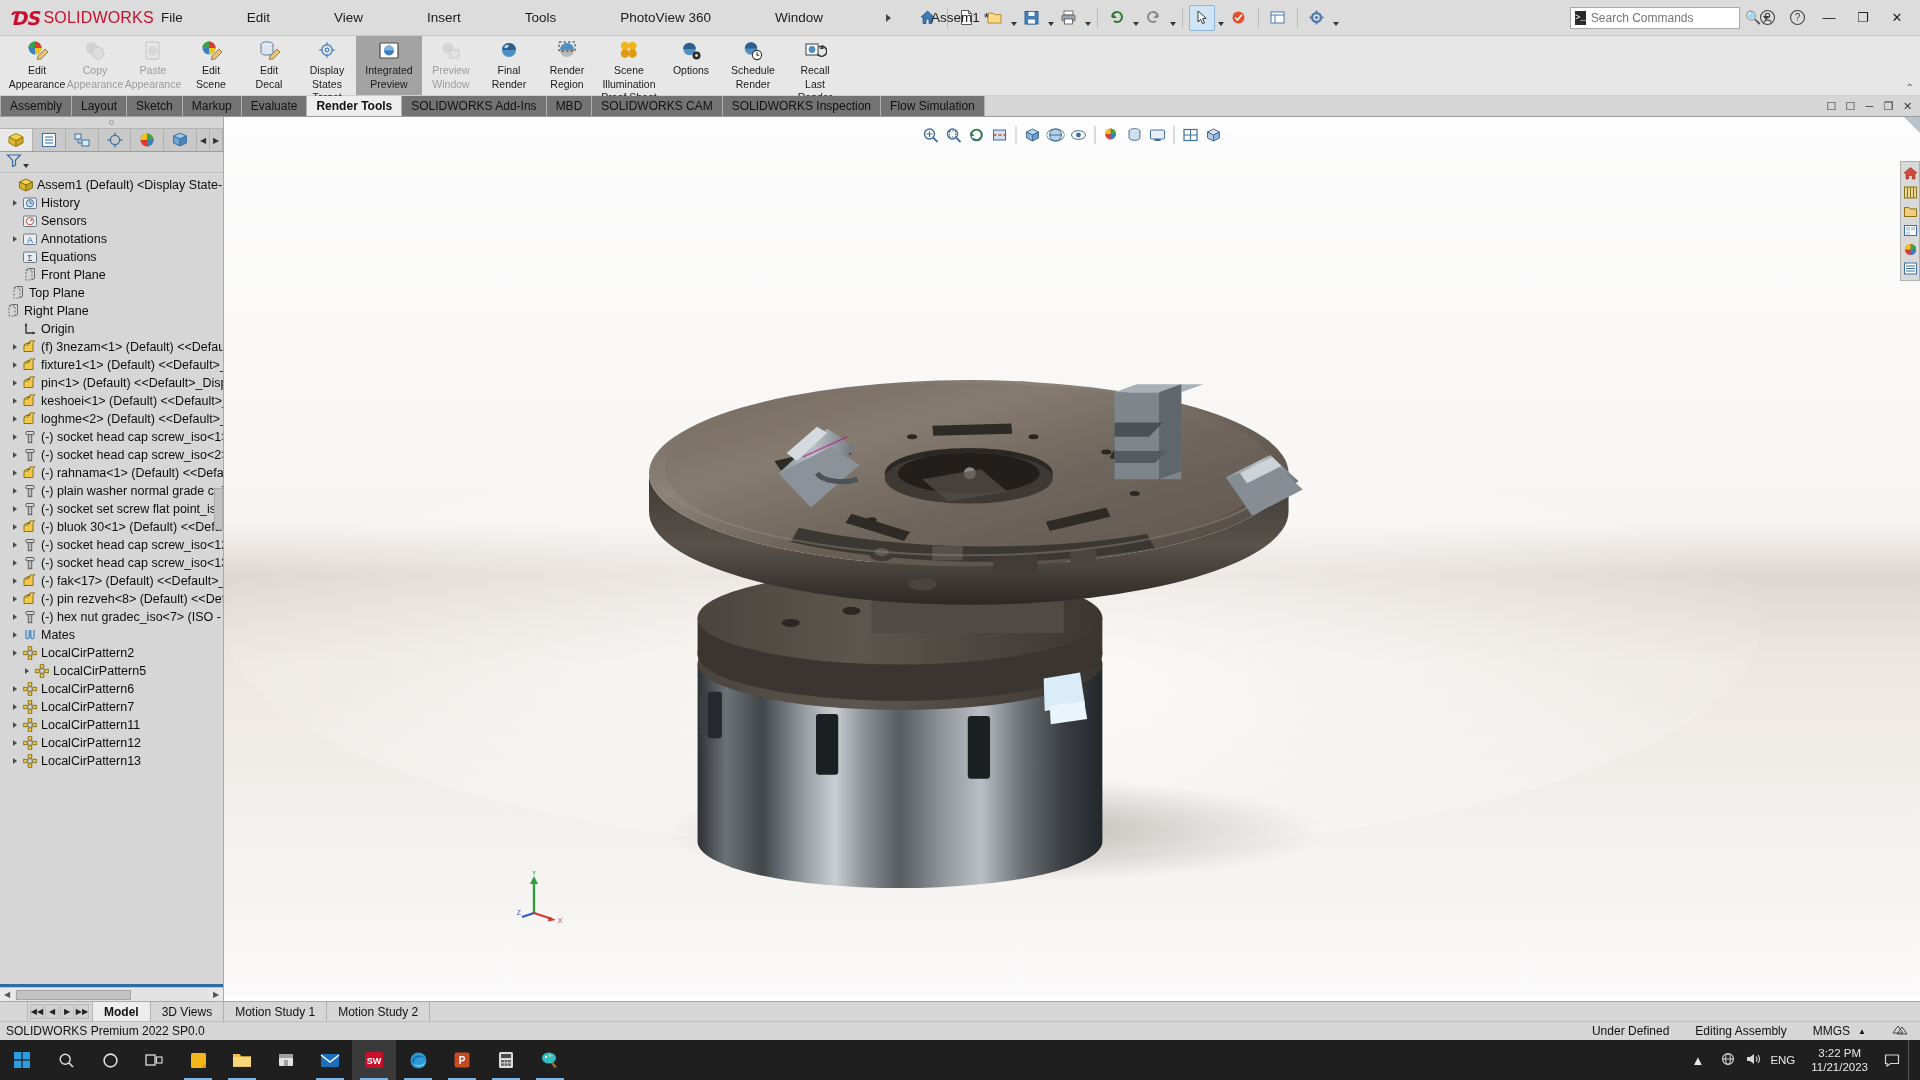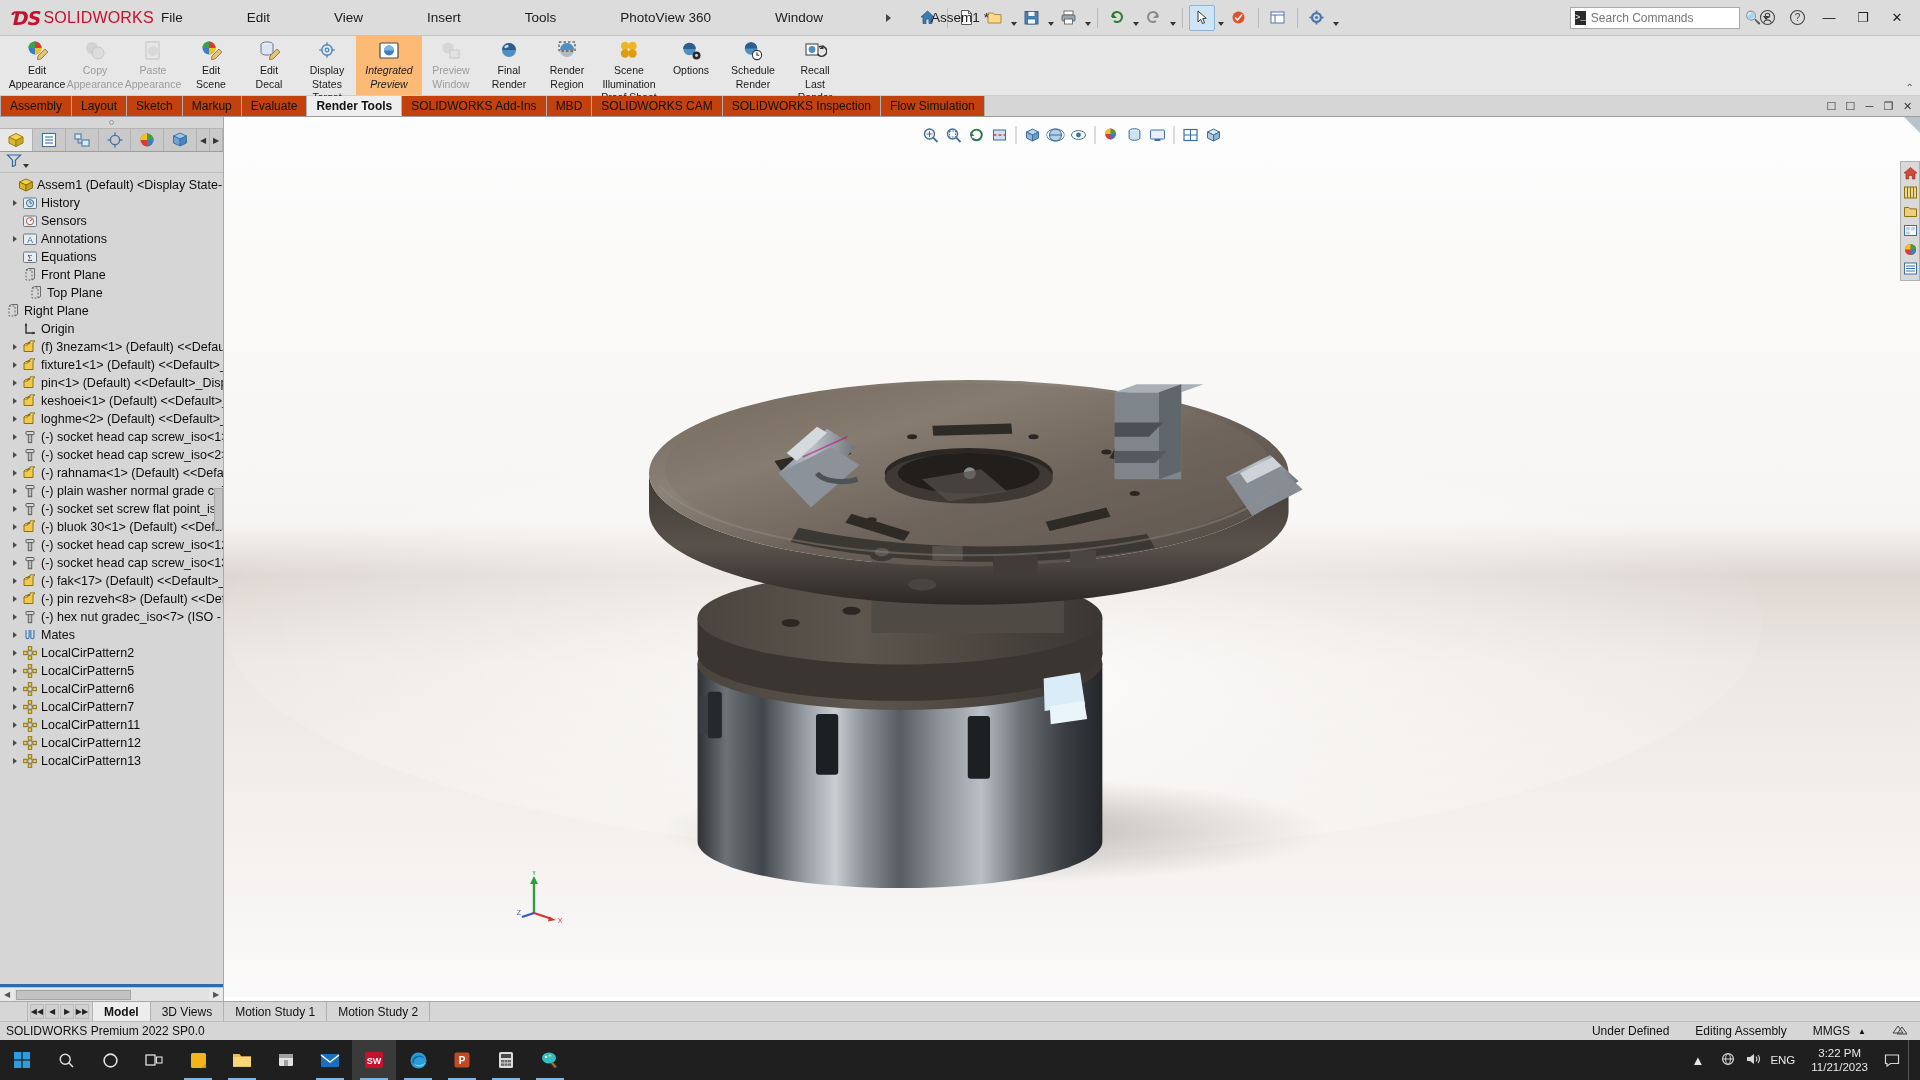--- a/index.html
+++ b/index.html
@@ -77,37 +77,37 @@
   .ribbon {
     height: 60px; background: #e7e7e7;
     display: flex; align-items: stretch; position: relative;
     border-bottom: 1px solid #cfcfcf;
   }
   .rbtn {
     width: 58px; display: flex; flex-direction: column; align-items: center;
     padding-top: 3px; cursor: default; text-align: center; position: relative;
   }
   .rbtn.wide { width: 66px; }
-  .rbtn.active { background: #fdba74; font-style: italic; }
+  .rbtn.active { background: #a3a3a3; }
   .rbtn .ric { height: 24px; display: flex; align-items: center; justify-content: center; }
   .rbtn .rlbl { font-size: 10.5px; line-height: 11.5px; color: #1a1a1a; margin-top: 2px; }
   .rbtn.disabled .rlbl { color: #9b9b9b; }
   .rbtn.disabled .ric { opacity: .42; filter: grayscale(1); }
   .ribbon-collapse {
     position: absolute; right: 6px; bottom: 2px; font-size: 10px; color: #555; cursor: default;
   }
 
   
   .tabrow {
     height: 21px; background: #d6d6d6; display: flex; align-items: stretch;
     border-bottom: 1px solid #9d9d9d; position: relative;
   }
   .tab {
     padding: 0 9px; font-size: 12px; display: flex; align-items: center; color: #111;
-    border-right: 1px solid #b0b0b0; cursor: default; background: #c2410c;
+    border-right: 1px solid #b0b0b0; cursor: default; background: #737373;
   }
   .tab:first-child { border-left: 1px solid #b0b0b0; }
   .tab.active { background: #eeeeee; font-weight: bold; border-bottom: 1px solid #eeeeee; }
   .tabrow-right { margin-left: auto; display: flex; align-items: center; padding-right: 4px; gap: 2px; }
   .tabrow-right .tib { width: 17px; height: 17px; display:flex; align-items:center; justify-content:center; font-size: 11px; color: #333; cursor: default;}
 
   
   .bodyrow { flex: 1; display: flex; position: relative; background: #e6e6e6; overflow: hidden; }
 
   
@@ -721,21 +721,21 @@
         <div class="tnode" style="padding-left:21px">
           <span class="ticon">
             <svg width="16" height="16" viewBox="0 0 16 16">
                 <path d="M4 3 h6 v10 h-6 z" fill="none" stroke="#6a6a6a" stroke-dasharray="2 1.5"></path>
                 <path d="M4 3 l2.5 -1.5 h6 v10 l-2.5 1.5" fill="none" stroke="#6a6a6a"></path>
               </svg>
           </span>
           <span class="tlbl">Front Plane</span>
         </div>
 
-        <div class="tnode" style="padding-left:27px">
+        <div class="tnode" style="padding-left:9px">
           <span class="ticon">
             <svg width="16" height="16" viewBox="0 0 16 16">
                 <path d="M4 3 h6 v10 h-6 z" fill="none" stroke="#6a6a6a" stroke-dasharray="2 1.5"></path>
                 <path d="M4 3 l2.5 -1.5 h6 v10 l-2.5 1.5" fill="none" stroke="#6a6a6a"></path>
               </svg>
           </span>
           <span class="tlbl">Top Plane</span>
         </div>
 
         <div class="tnode" style="">
@@ -1031,21 +1031,21 @@
                 <rect x="6.3" y="1.7" width="3.4" height="3.4" fill="#f4d44c" stroke="#8a7213"></rect>
                 <rect x="6.3" y="10.9" width="3.4" height="3.4" fill="#f4d44c" stroke="#8a7213"></rect>
                 <rect x="1.7" y="6.3" width="3.4" height="3.4" fill="#f4d44c" stroke="#8a7213"></rect>
                 <rect x="10.9" y="6.3" width="3.4" height="3.4" fill="#f4d44c" stroke="#8a7213"></rect>
                 <circle cx="8" cy="8" r="2.3" fill="none" stroke="#777"></circle>
               </svg>
           </span>
           <span class="tlbl">LocalCirPattern2</span>
         </div>
 
-        <div class="tnode" style="padding-left:8px">
+        <div class="tnode" style="padding-left:20px">
           <span class="exp">
               <i></i>
             </span>
           <span class="ticon">
             <svg width="16" height="16" viewBox="0 0 16 16">
                 <rect x="6.3" y="1.7" width="3.4" height="3.4" fill="#f4d44c" stroke="#8a7213"></rect>
                 <rect x="6.3" y="10.9" width="3.4" height="3.4" fill="#f4d44c" stroke="#8a7213"></rect>
                 <rect x="1.7" y="6.3" width="3.4" height="3.4" fill="#f4d44c" stroke="#8a7213"></rect>
                 <rect x="10.9" y="6.3" width="3.4" height="3.4" fill="#f4d44c" stroke="#8a7213"></rect>
                 <circle cx="8" cy="8" r="2.3" fill="none" stroke="#777"></circle>

